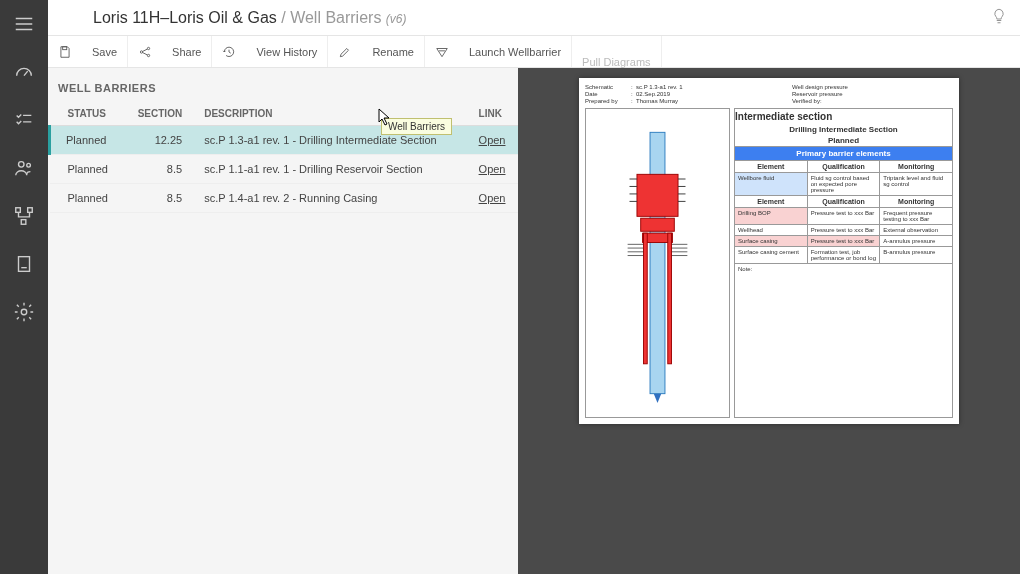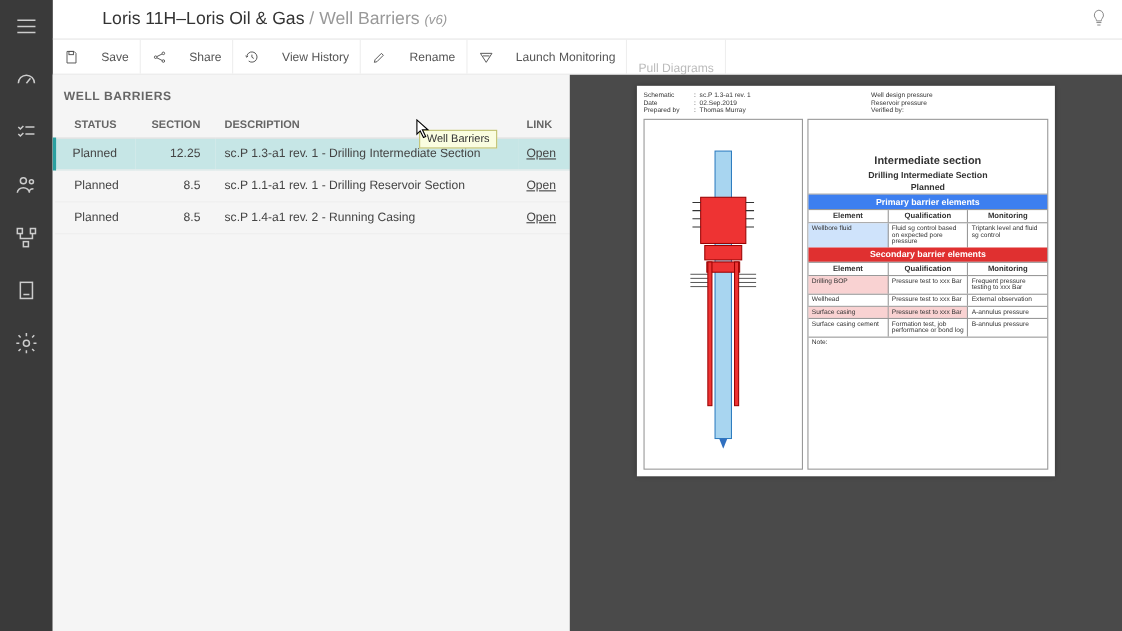--- a/index.html
+++ b/index.html
@@ -157,21 +157,21 @@
   justify-content: center;
   min-height: 310px;
   position: relative;
 }
 .detail-col {
   flex: 1;
   border: 1px solid #999;
   display: flex;
   flex-direction: column;
 }
-.dc-title { text-align: center; font-weight: bold; font-size: 10px; padding: 2px 0; margin-top: 30px; }
+.dc-title { font-weight: bold; font-size: 10px; padding: 2px 0; }
 .dc-sub { text-align: center; font-weight: bold; font-size: 8px; padding: 1px 0; }
 .dc-plan { text-align: center; font-weight: bold; font-size: 8px; padding: 1px 0; border-bottom: 1px solid #999; }
 .sec-hdr { text-align: center; font-weight: bold; font-size: 8px; padding: 2px 12px; }
 .sec-hdr.blue { background: #3d7ff0; color: #fff; }
 .sec-hdr.red { background: #e03030; color: #fff; }
 .dc-row { display: flex; border-top: 1px solid #999; }
 .dc-cell { flex: 1; padding: 2px 3px; font-size: 6px; border-right: 1px solid #999; }
 .dc-cell:last-child { border-right: none; }
 .dc-cell.hd { font-weight: bold; text-align: center; font-size: 7px; }
 .dc-cell.lblue { background: #cfe3fb; }
@@ -276,21 +276,21 @@
       <svg viewBox="0 0 24 24">
           <path d="M4 20l4-1 10-10-3-3L5 16z"></path>
         </svg>
       <span>Rename</span>
     </div>
     <div class="tb">
       <svg viewBox="0 0 24 24">
           <path d="M3 6h18L12 20z"></path>
           <path d="M7 10h10"></path>
         </svg>
-      <span>Launch Monitoring</span>
+      <span>Launch Wellbarrier</span>
     </div>
     <div class="tb disabled">
       <svg viewBox="0 0 24 24">
           <path d="M20 12a8 8 0 1 1-2-5"></path>
           <path d="M20 4v5h-5"></path>
         </svg>
       <span>Pull Diagrams</span>
     </div>
   </div>
 
@@ -410,21 +410,20 @@
               <div class="dc-cell hd">Element</div>
               <div class="dc-cell hd">Qualification</div>
               <div class="dc-cell hd">Monitoring</div>
             </div>
             <div class="dc-row">
               <div class="dc-cell lblue">Wellbore fluid</div>
               <div class="dc-cell">Fluid sg control based on expected pore pressure</div>
               <div class="dc-cell">Triptank level and fluid sg control</div>
             </div>
 
-            <div class="sec-hdr red">Secondary barrier elements</div>
             <div class="dc-row">
               <div class="dc-cell hd">Element</div>
               <div class="dc-cell hd">Qualification</div>
               <div class="dc-cell hd">Monitoring</div>
             </div>
             <div class="dc-row">
               <div class="dc-cell lpink">Drilling BOP</div>
               <div class="dc-cell">Pressure test to xxx Bar</div>
               <div class="dc-cell">Frequent pressure testing to xxx Bar</div>
             </div>

